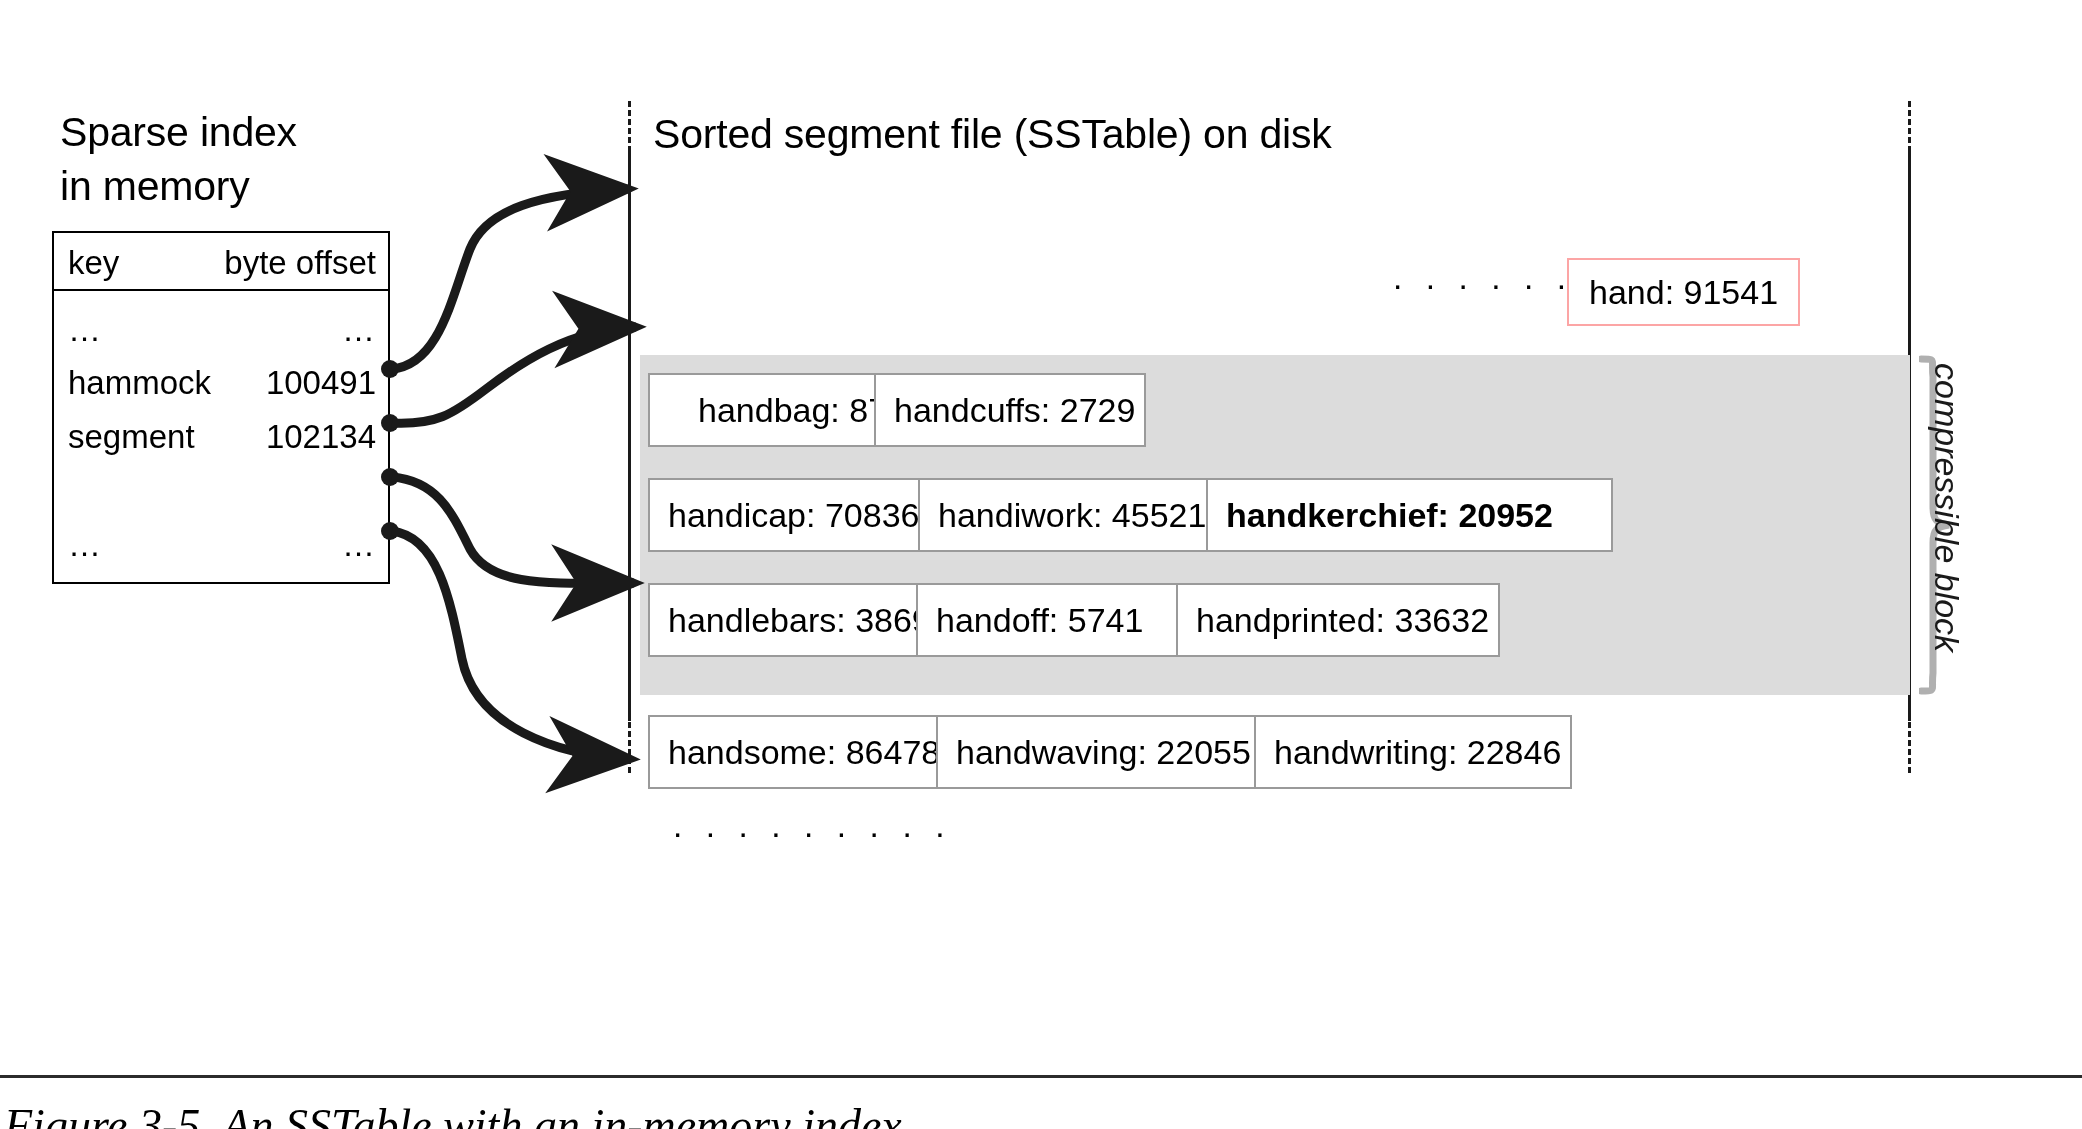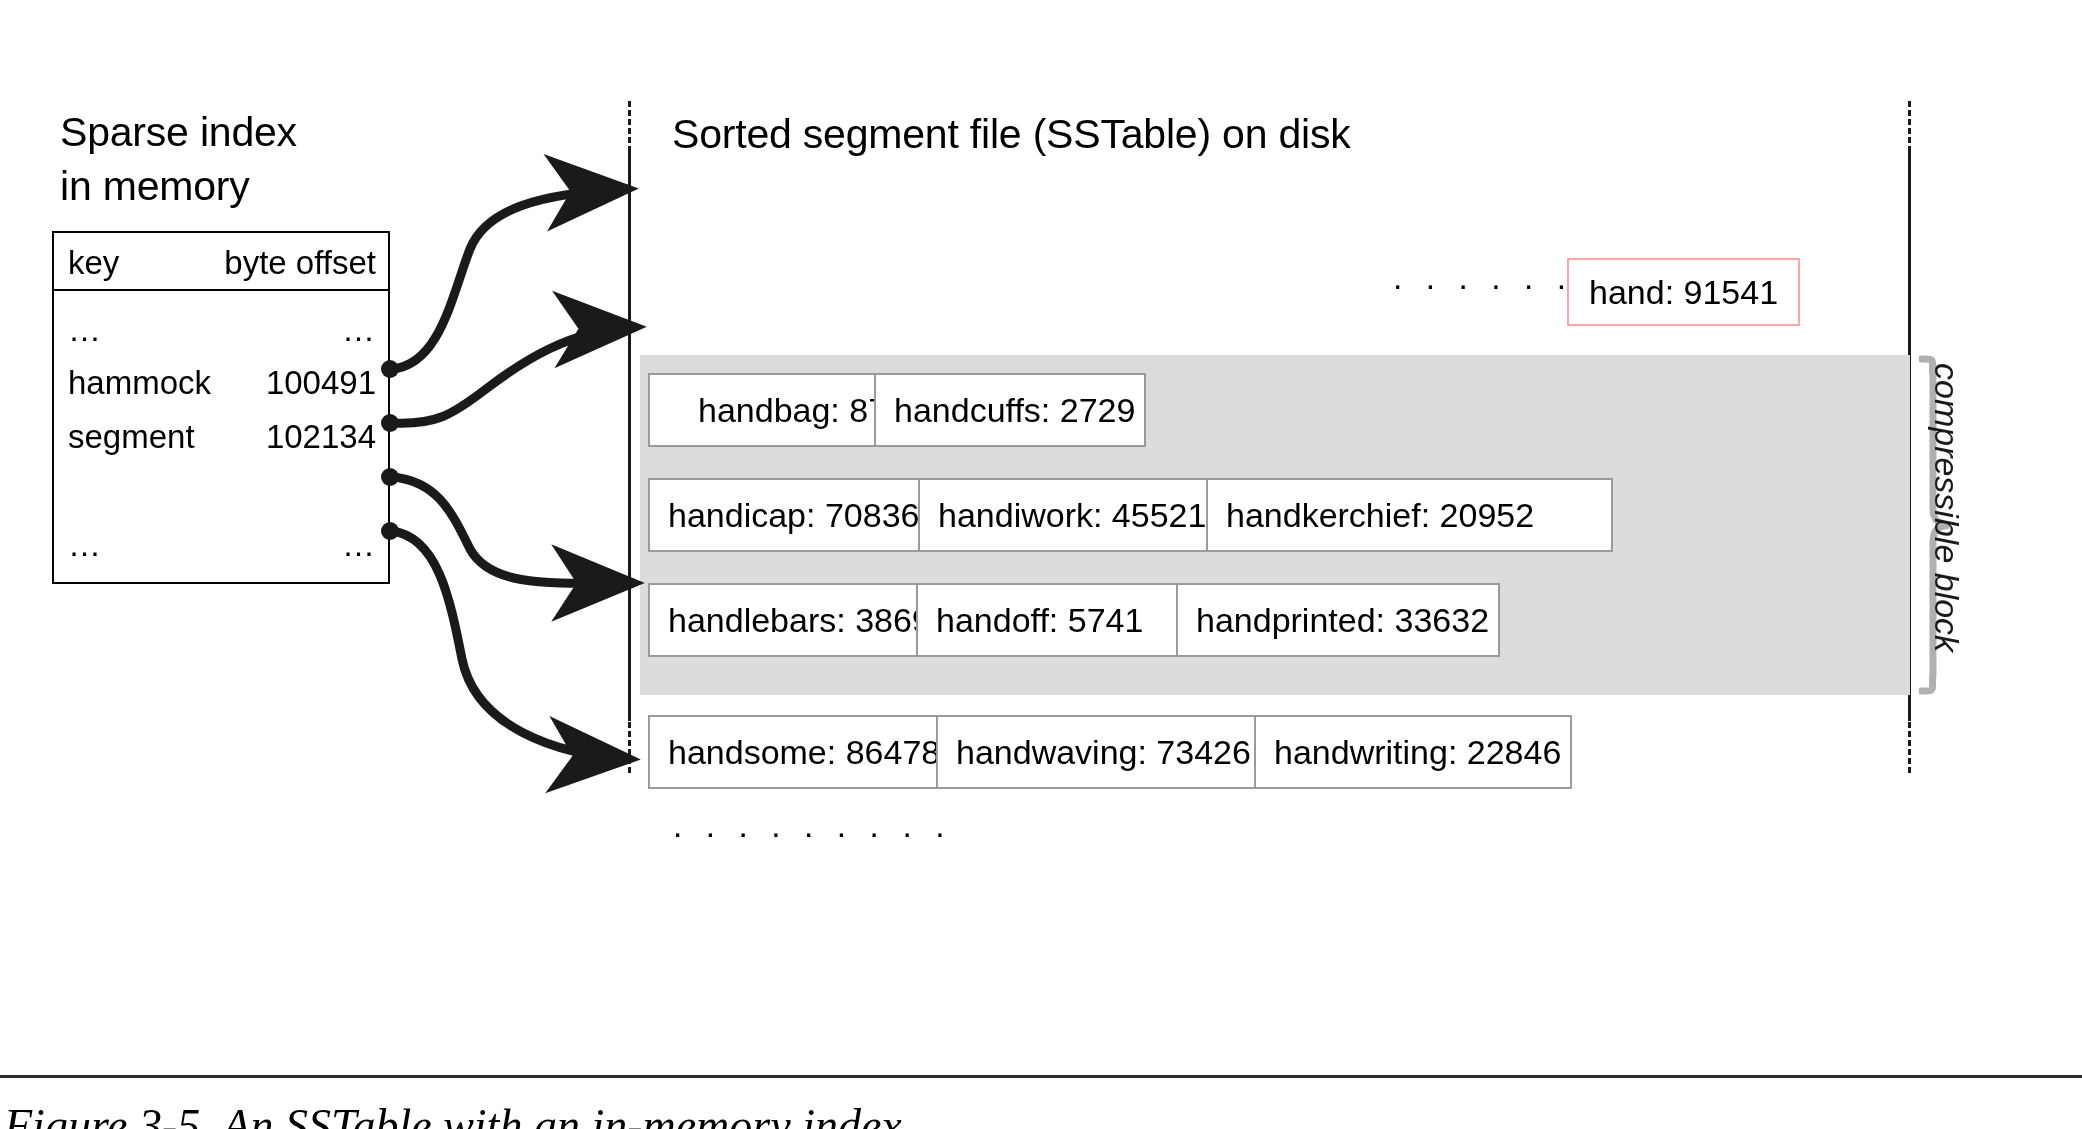--- a/index.html
+++ b/index.html
@@ -102,21 +102,21 @@
     border-left: 3px dashed #1a1a1a;
   }
   .disk-line.solid {
     border-left: 3px solid #1a1a1a;
     height: 570px;
     top: 108px;
   }
 
   
   #sstable-heading {
-    left: 672px;
+    left: 653px;
     top: 68px;
     font-size: 41px;
     white-space: nowrap;
     letter-spacing: -0.2px;
   }
 
   
   #grey-band {
     left: 640px;
     top: 312px;
@@ -276,32 +276,32 @@
   <div class="abs" id="grey-band"></div>
 
   <div class="entry-row" style="left:648px; top:330px;">
     <div class="entry" style="width:228px;padding-left:48px;">handbag: 8786</div>
     <div class="entry" style="width:272px;">handcuffs: 2729</div>
   </div>
 
   <div class="entry-row" style="left:648px; top:435px;">
     <div class="entry" style="width:272px;">handicap: 70836</div>
     <div class="entry" style="width:290px;">handiwork: 45521</div>
-    <div class="entry" style="width:407px;">handkerchief: 20952</div>
+    <div class="entry" style="width:407px;font-weight:bold;">handkerchief: 20952</div>
   </div>
 
   <div class="entry-row" style="left:648px; top:540px;">
     <div class="entry" style="width:270px;">handlebars: 3869</div>
     <div class="entry" style="width:262px;">handoff: 5741</div>
     <div class="entry" style="width:324px;">handprinted: 33632</div>
   </div>
 
   <div class="entry-row" style="left:648px; top:672px;">
     <div class="entry" style="width:290px;">handsome: 86478</div>
-    <div class="entry" style="width:320px;">handwaving: 73426</div>
+    <div class="entry" style="width:320px;">handwaving: 22055</div>
     <div class="entry" style="width:318px;">handwriting: 22846</div>
   </div>
 
   <div class="abs dotrun" id="dots-bottom">· · · · · · · · ·</div>
 
   <svg class="abs" id="brace" viewBox="0 0 32 340">
     <path d="M 2 4
              C 18 4, 12 4, 14 22
              L 14 152
              C 14 166, 18 168, 30 170

